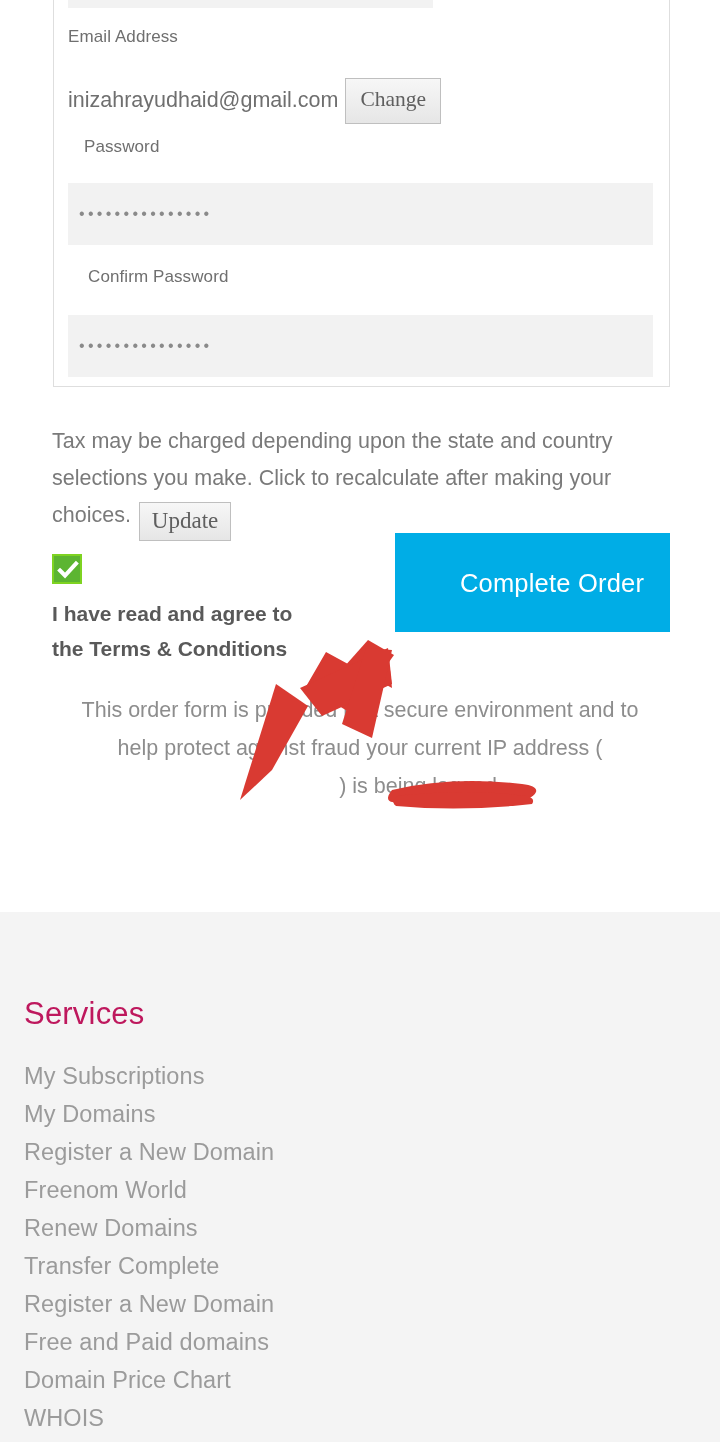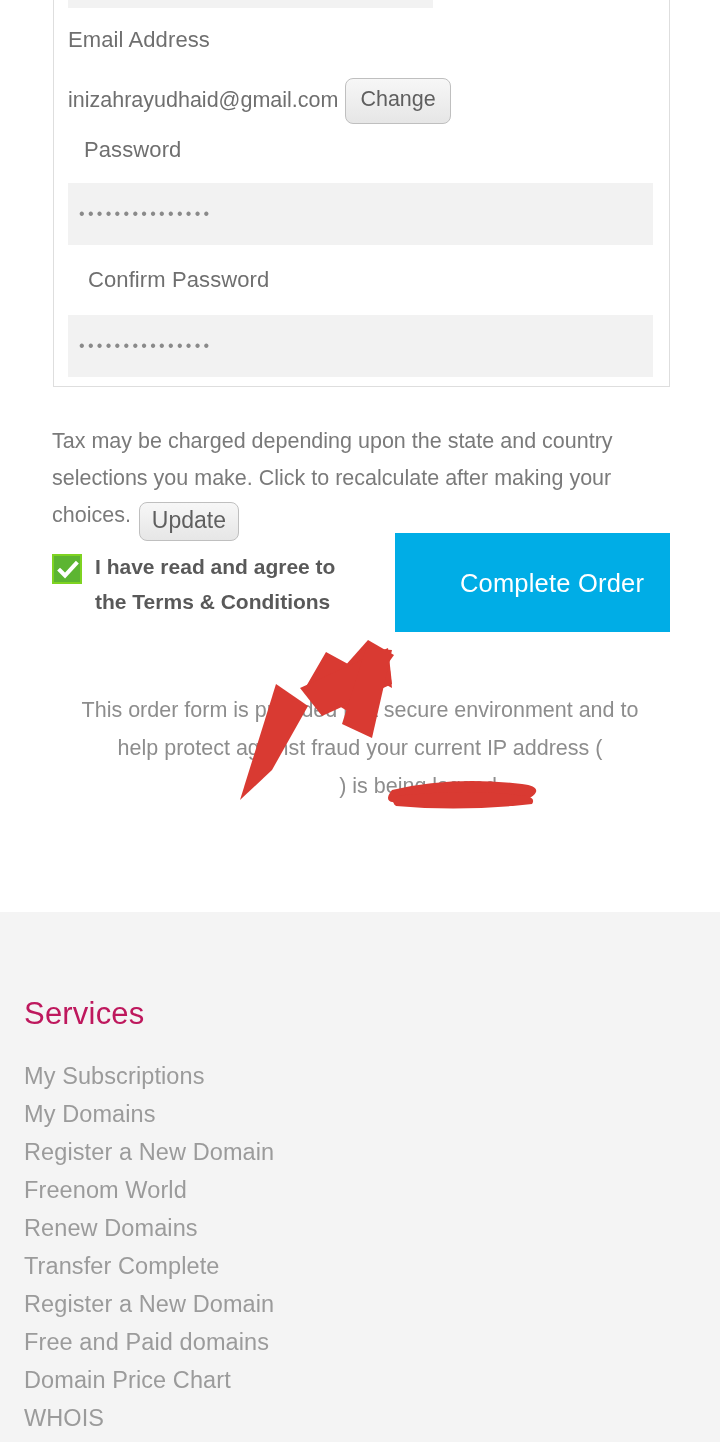--- a/index.html
+++ b/index.html
@@ -42,21 +42,21 @@
   .cut-field {
     position: absolute;
     left: 68px;
     top: -36px;
     width: 365px;
     height: 44px;
     background: #f2f2f2;
   }
 
   .field-label {
-    font-size: 22px;
+    font-size: 17px;
     line-height: 1.25;
     color: #6f6f6f;
     font-weight: 400;
     letter-spacing: 0.1px;
   }
 
   .lbl-email   { position: absolute; left: 68px; top: 26px; }
   .lbl-pass    { position: absolute; left: 84px; top: 136px; }
   .lbl-confirm { position: absolute; left: 68px; top: 266px; margin-left: 20px; }
 
@@ -71,29 +71,29 @@
   .email-value {
     font-size: 21.5px;
     color: #6f6f6f;
     line-height: 1.25;
     padding-right: 7px;
     white-space: nowrap;
   }
 
   .btn-gray {
     display: inline-block;
-    font-family: Liberation Sans, sans-serif;
+    font-family: Liberation Serif, serif;
     font-size: 21.5px;
     line-height: 1;
     color: #5f5f5f;
     background: linear-gradient(to bottom, #f7f7f7 0%, #e6e6e6 100%);
     border: 1px solid #bfbfbf;
     padding: 10px 14px 12px 14px;
     cursor: pointer;
-    border-radius: 8px;
+    border-radius: 0px;
     white-space: nowrap;
   }
 
   .pw-input {
     position: absolute;
     left: 68px;
     width: 585px;
     height: 62px;
     background: #f2f2f2;
     border: none;
@@ -131,20 +131,21 @@
 
   
   .terms-row {
     position: absolute;
     left: 52px;
     top: 550px;
     width: 330px;
     display: flex;
     align-items: flex-start;
     gap: 13px;
+    flex-direction: column;
   }
   .checkbox {
     width: 30px;
     height: 30px;
     flex: 0 0 30px;
     background: #5cb531;
     border: 2px solid #7ed321;
     position: relative;
     margin-top: 4px;
     cursor: pointer;

